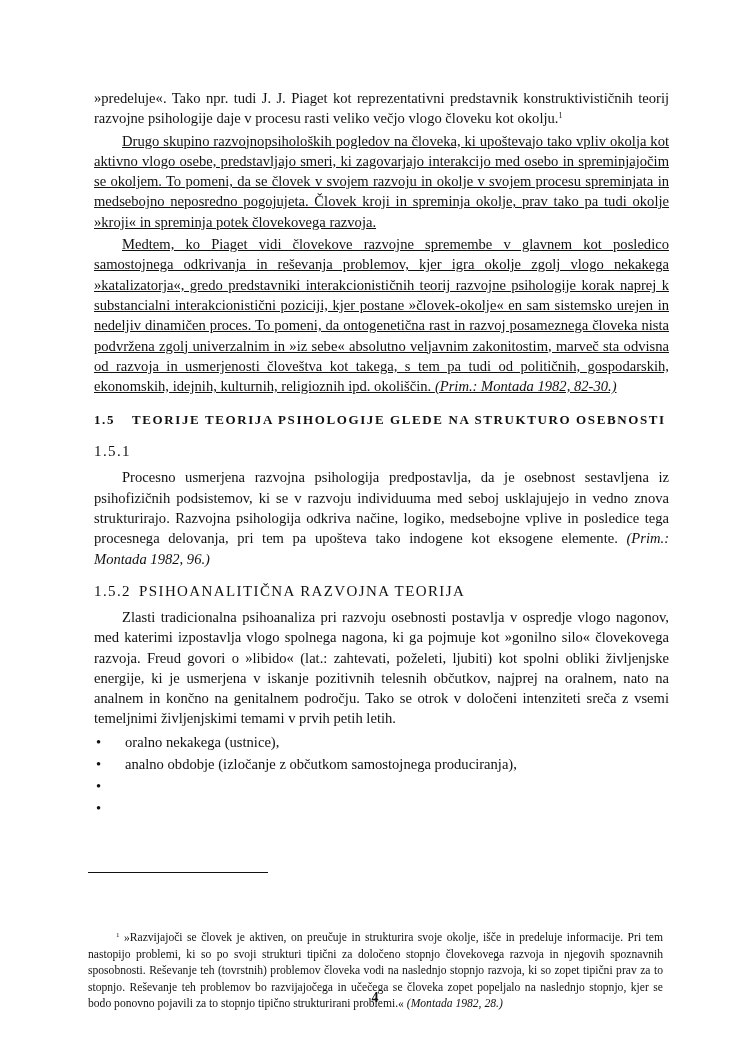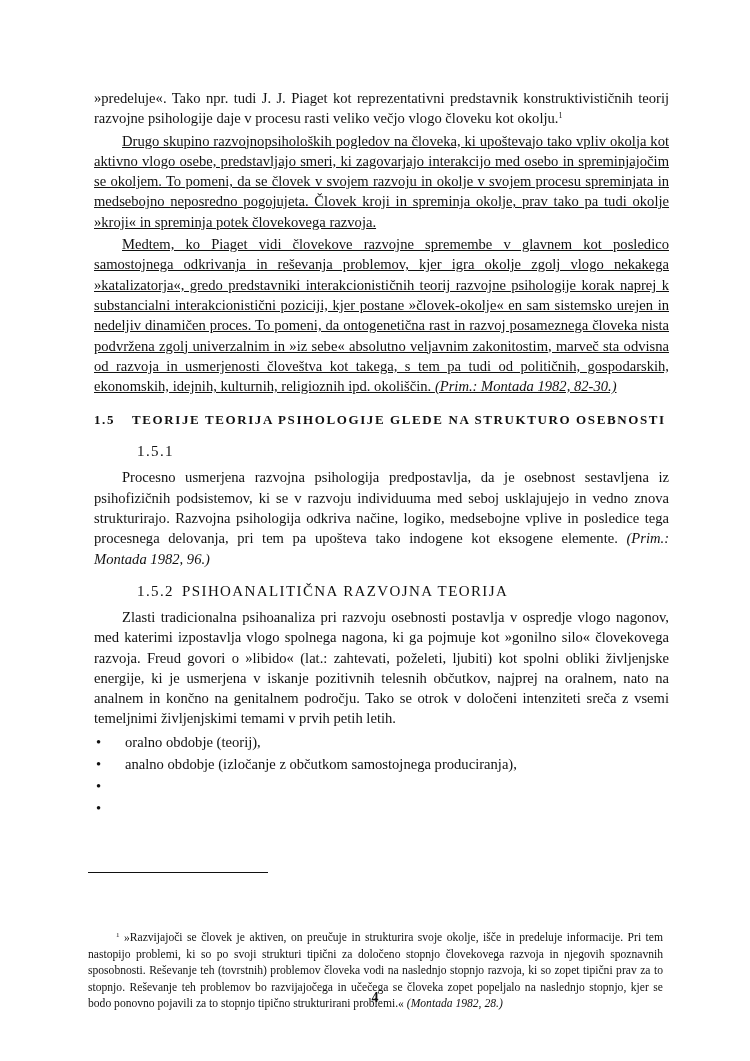--- a/index.html
+++ b/index.html
@@ -16,21 +16,21 @@
     .h2 {
       font-weight: bold; font-size: 13px; letter-spacing: 1.6px; line-height: 19px;
       display: flex; margin-top: 14px; margin-bottom: 0;
     }
     .h2 .num { width: 38px; flex: none; }
     .h2 .title { flex: 1; }
     .h3 {
       font-size: 15px; letter-spacing: 1.4px; margin-top: 13px; margin-bottom: 6px;
       display: flex; line-height: 19px;
     }
-    .h3 .num { margin-right: 8px; margin-left: 43px; }
+    .h3 .num { margin-right: 8px; }
     ul.bullets { list-style: none; margin: 2px 0 0 0; padding: 0; }
     ul.bullets li { display: flex; font-size: 14.6px; line-height: 22px; }
     ul.bullets li .dot { width: 29px; flex: none; padding-left: 2px; }
     .fn-rule { position: absolute; left: 88px; top: 872px; width: 180px; border-top: 1px solid #111; }
     .footnote {
       position: absolute; left: 88px; top: 930px; width: 575px;
       font-size: 11.6px; line-height: 16.6px; text-align: justify; text-indent: 28px;
     }
     .footnote sup { font-size: 7px; vertical-align: 4px; line-height: 0; }
     .pagenum { position: absolute; left: 0; width: 750px; top: 990px; text-align: center; font-weight: bold; font-size: 14px; }
@@ -55,21 +55,21 @@
 
   <div class="h3">
     <span class="num">1.5.2</span>
     <span class="title">PSIHOANALITIČNA RAZVOJNA TEORIJA</span>
   </div>
   <p class="indent">Zlasti tradicionalna psihoanaliza pri razvoju osebnosti postavlja v ospredje vlogo nagonov, med katerimi izpostavlja vlogo spolnega nagona, ki ga pojmuje kot »gonilno silo« človekovega razvoja. Freud govori o »libido« (lat.: zahtevati, poželeti, ljubiti) kot spolni obliki življenjske energije, ki je usmerjena v iskanje pozitivnih telesnih občutkov, najprej na oralnem, nato na analnem in končno na genitalnem področju. Tako se otrok v določeni intenziteti sreča z vsemi temeljnimi življenjskimi temami v prvih petih letih.</p>
 
   <ul class="bullets">
     <li>
         <span class="dot">•</span>
-        <span>oralno obdobje (teorij),</span>
+        <span>oralno nekakega (ustnice),</span>
       </li>
     <li>
         <span class="dot">•</span>
         <span>analno obdobje (izločanje z občutkom samostojnega produciranja),</span>
       </li>
     <li>
         <span class="dot">•</span>
       </li>
     <li>
         <span class="dot">•</span>

